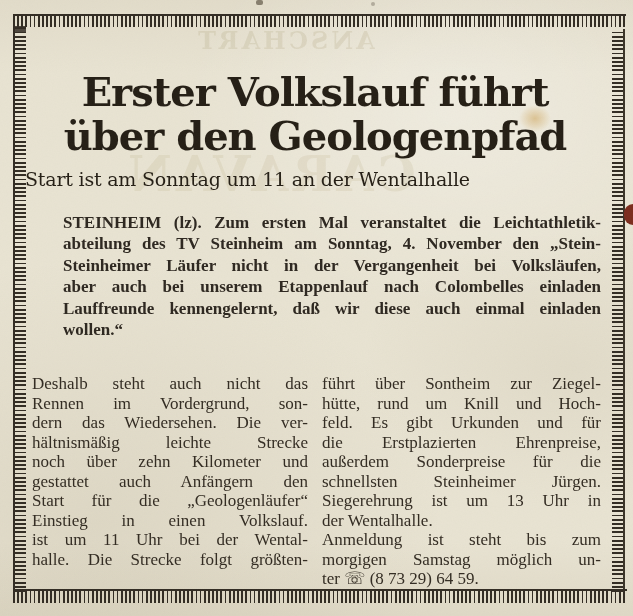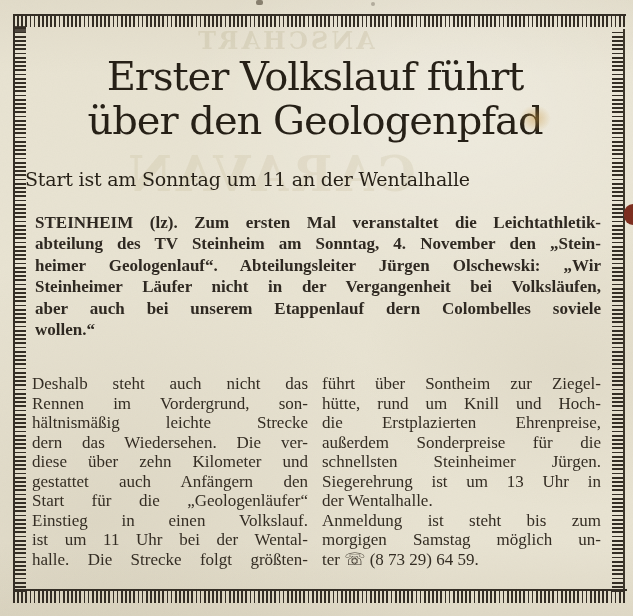--- a/index.html
+++ b/index.html
@@ -18,34 +18,34 @@
   .strip.h{background-image:repeating-linear-gradient(90deg,#322c23 0 1.7px, rgba(0,0,0,0) 1.7px 4.15px);}
   .strip.v{background-image:repeating-linear-gradient(0deg,#322c23 0 1.8px, rgba(0,0,0,0) 1.8px 4.2px);}
   .b-top{left:13px; top:14px; width:613px; height:13px; border-top:2px solid #322c23;}
   .b-left{left:13px; top:26px; width:13px; height:566px; border-left:2px solid #322c23;}
   .b-right{left:612px; top:29px; width:13px; height:563px; border-right:2px solid #3a3428;}
   .b-bottom{left:13px; top:589px; width:614px; height:14px; border-top:2px solid #322c23;}
   .corner-tl{position:absolute; left:13px; top:26px; width:13px; height:6px; background:#322c23; opacity:.85;}
 
   
   .headline{
-    position:absolute; left:25px; right:28px; top:54px; text-align:center;
-    font-family:"DejaVu Serif", serif; font-weight:normal;
+    position:absolute; left:25px; right:28px; top:70px; text-align:center;
+    font-family:"DejaVu Serif", serif; font-weight:bold;
     font-size:40px; line-height:44px; letter-spacing:-1px; color:#241e15;
   }
   .subhead{
     position:absolute; left:25px; right:28px; top:166px; text-align:left;
     font-family:"DejaVu Serif", serif; font-weight:normal;
     font-size:19px; line-height:26px; letter-spacing:-0.2px; color:#241e15;
   }
   .lead{
     position:absolute; left:35px; top:212px; width:566px;
     font-weight:bold; font-size:17px; color:#2d2720;
   }
-  .lead .jline{line-height:21.4px;}
+  .lead .jline{line-height:21.4px;margin-left:28px;}
   .col{position:absolute; top:374px; font-size:17px; color:#322b22;}
   .col .jline{line-height:19.5px;}
   .col-left{left:32px; width:276px;}
   .col-right{left:322px; width:279px;}
   .jline{text-align:justify; text-align-last:justify; overflow:visible;}
   .jline.lastline{text-align-last:left;}
   .hline{text-align:center;}
 
   
   .ghost{position:absolute; transform:scaleX(-1); font-family:"DejaVu Serif", serif; font-weight:bold; pointer-events:none;}
@@ -75,43 +75,44 @@
   <div class="headline">
       <div class="hline">Erster Volkslauf führt</div>
       <div class="hline">über den Geologenpfad</div>
     </div>
 
   <div class="subhead">Start ist am Sonntag um 11 an der Wentalhalle</div>
 
   <div class="lead">
       <div class="jline">STEINHEIM (lz). Zum ersten Mal veranstaltet die Leichtathletik-</div>
       <div class="jline">abteilung des TV Steinheim am Sonntag, 4. November den „Stein-</div>
-      <div class="jline">heimer Geologenlauf“. Abteilungsleiter Jürgen Olschewski: „Wir</div>
       <div class="jline">Steinheimer Läufer nicht in der Vergangenheit bei Volksläufen,</div>
-      <div class="jline">aber auch bei unserem Etappenlauf dern Colombelles soviele</div>
+      <div class="jline">aber auch bei unserem Etappenlauf nach Colombelles einladen</div>
+      <div class="jline">Lauffreunde kennengelernt, daß wir diese auch einmal einladen</div>
       <div class="jline lastline">wollen.“</div>
     </div>
 
   <div class="col col-left">
       <div class="jline">Deshalb steht auch nicht das</div>
       <div class="jline">Rennen im Vordergrund, son-</div>
+      <div class="jline">dern das Wiedersehen. Die ver-</div>
       <div class="jline">hältnismäßig leichte Strecke</div>
-      <div class="jline">dern das Wiedersehen. Die ver-</div>
-      <div class="jline">diese über zehn Kilometer und</div>
+      <div class="jline">noch über zehn Kilometer und</div>
       <div class="jline">gestattet auch Anfängern den</div>
       <div class="jline">Start für die „Geologenläufer“</div>
       <div class="jline">Einstieg in einen Volkslauf.</div>
       <div class="jline">ist um 11 Uhr bei der Wental-</div>
       <div class="jline">halle. Die Strecke folgt größten-</div>
     </div>
 
   <div class="col col-right">
     <div>
         <div class="jline">führt über Sontheim zur Ziegel-</div>
         <div class="jline">hütte, rund um Knill und Hoch-</div>
+        <div class="jline">feld. Es gibt Urkunden und für</div>
         <div class="jline">die Erstplazierten Ehrenpreise,</div>
         <div class="jline">außerdem Sonderpreise für die</div>
         <div class="jline">schnellsten Steinheimer Jürgen.</div>
         <div class="jline">Siegerehrung ist um 13 Uhr in</div>
         <div class="jline lastline">der Wentalhalle.</div>
       </div>
     <div>
         <div class="jline">Anmeldung ist steht bis zum</div>
         <div class="jline">morgigen Samstag möglich un-</div>
         <div class="jline lastline">ter ☏ (8 73 29) 64 59.</div>

